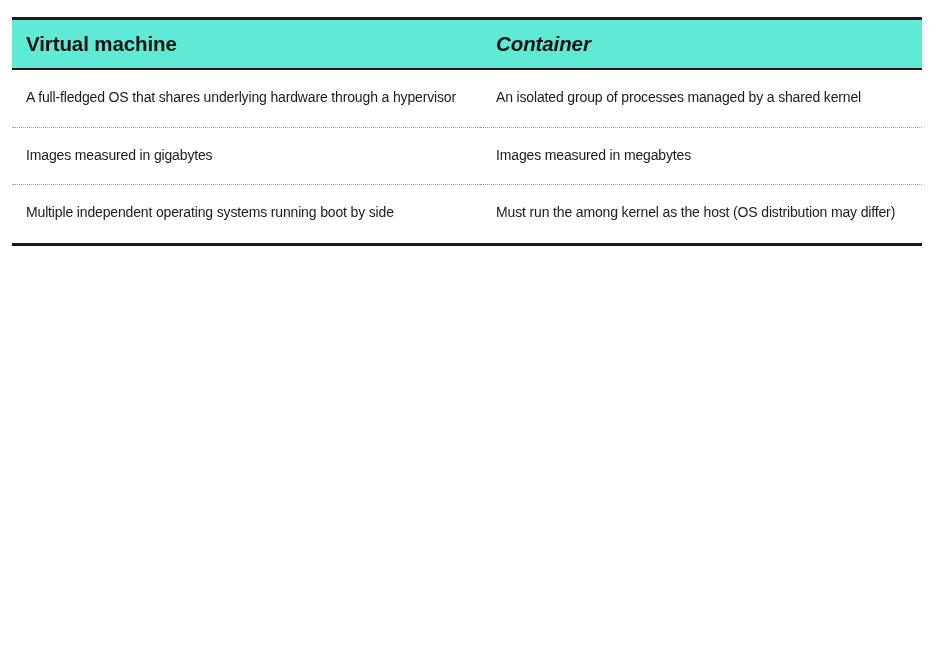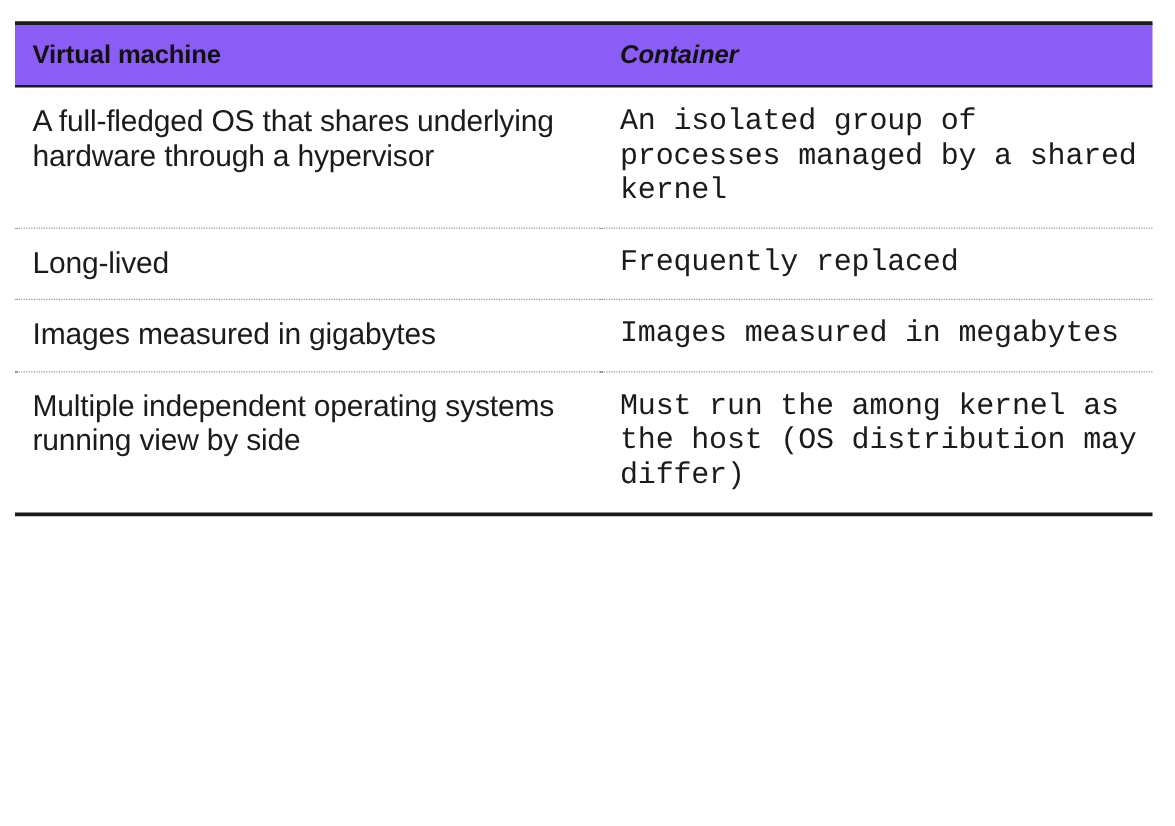--- a/index.html
+++ b/index.html
@@ -35,21 +35,21 @@
     width: 910px;
     border-collapse: collapse;
     table-layout: fixed;
   }
 
   table.cmp col.c1 { width: 468px; }
   table.cmp col.c2 { width: 442px; }
 
   
   thead tr.head-row {
-    background: #8b5cf6;
+    background: #5eead4;
   }
   thead th {
     text-align: left;
     vertical-align: middle;
     font-size: 20.5px;
     font-weight: bold;
     letter-spacing: -0.1px;
     color: #111111;
     height: 48px;
     padding: 0 10px 0 14px;
@@ -57,32 +57,31 @@
     border-bottom: 2px solid #1a1a1a;
   }
   thead th.col2 {
     padding-left: 16px;
     font-style: italic;
   }
 
   
   tbody td {
     vertical-align: top;
-    font-size: 24px;
+    font-size: 14px;
     line-height: 27.5px;
     letter-spacing: -0.15px;
     color: #1b1b1b;
     padding: 14px 22px 15px 14px;
     border-bottom: 1px dotted #9a9a9a;
     background: #ffffff;
   }
   tbody td.col2 {
     padding-left: 16px;
     padding-right: 10px;
-    font-family: Liberation Mono, monospace;
   }
   tbody tr.last-row td {
     border-bottom: none;
     padding-bottom: 16px;
   }
 
   .table-bottom-rule {
     width: 910px;
     height: 3px;
     background: #1a1a1a;
@@ -104,28 +103,24 @@
           <th class="col1">Virtual machine</th>
           <th class="col2">Container</th>
         </tr>
       </thead>
       <tbody>
         <tr>
           <td class="col1">A full-fledged OS that shares underlying hardware through a hypervisor</td>
           <td class="col2">An isolated group of processes managed by a shared kernel</td>
         </tr>
         <tr>
-          <td class="col1">Long-lived</td>
-          <td class="col2">Frequently replaced</td>
-        </tr>
-        <tr>
           <td class="col1">Images measured in gigabytes</td>
           <td class="col2">Images measured in megabytes</td>
         </tr>
         <tr class="last-row">
-          <td class="col1">Multiple independent operating systems running view by side</td>
+          <td class="col1">Multiple independent operating systems running boot by side</td>
           <td class="col2">Must run the among kernel as the host (OS distribution may differ)</td>
         </tr>
       </tbody>
     </table>
     <div class="table-bottom-rule"></div>
   </div>
 </div>
 
 </body></html>

